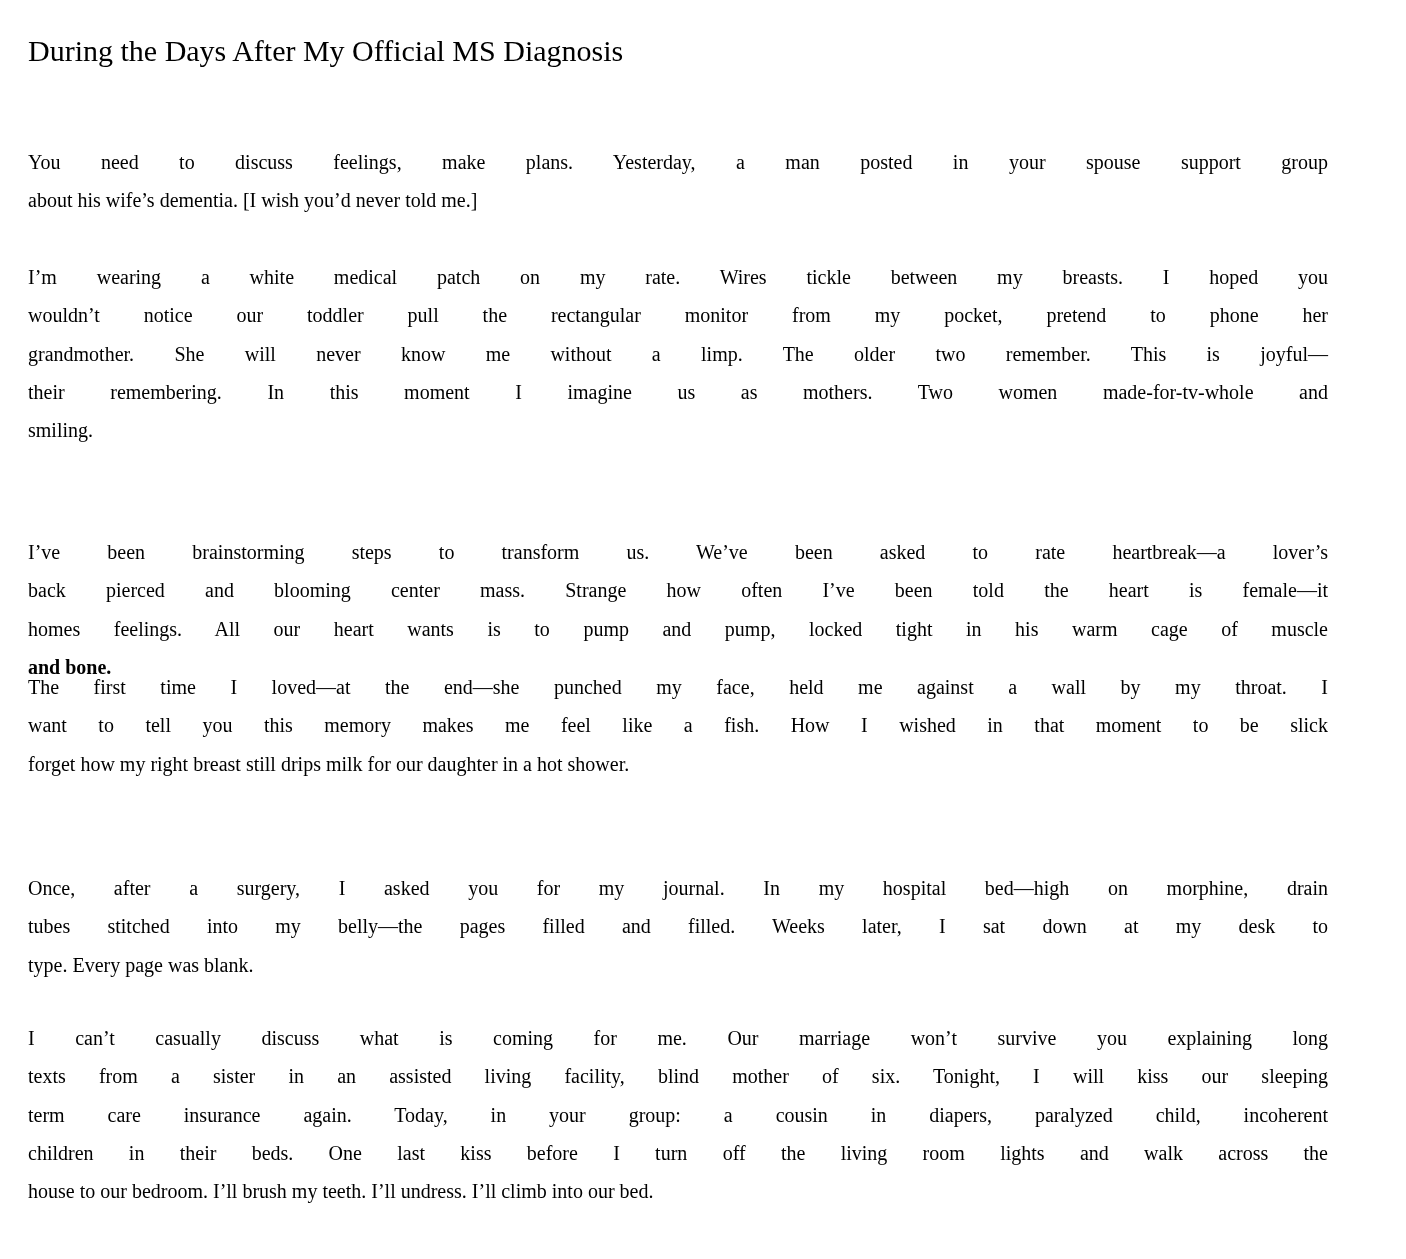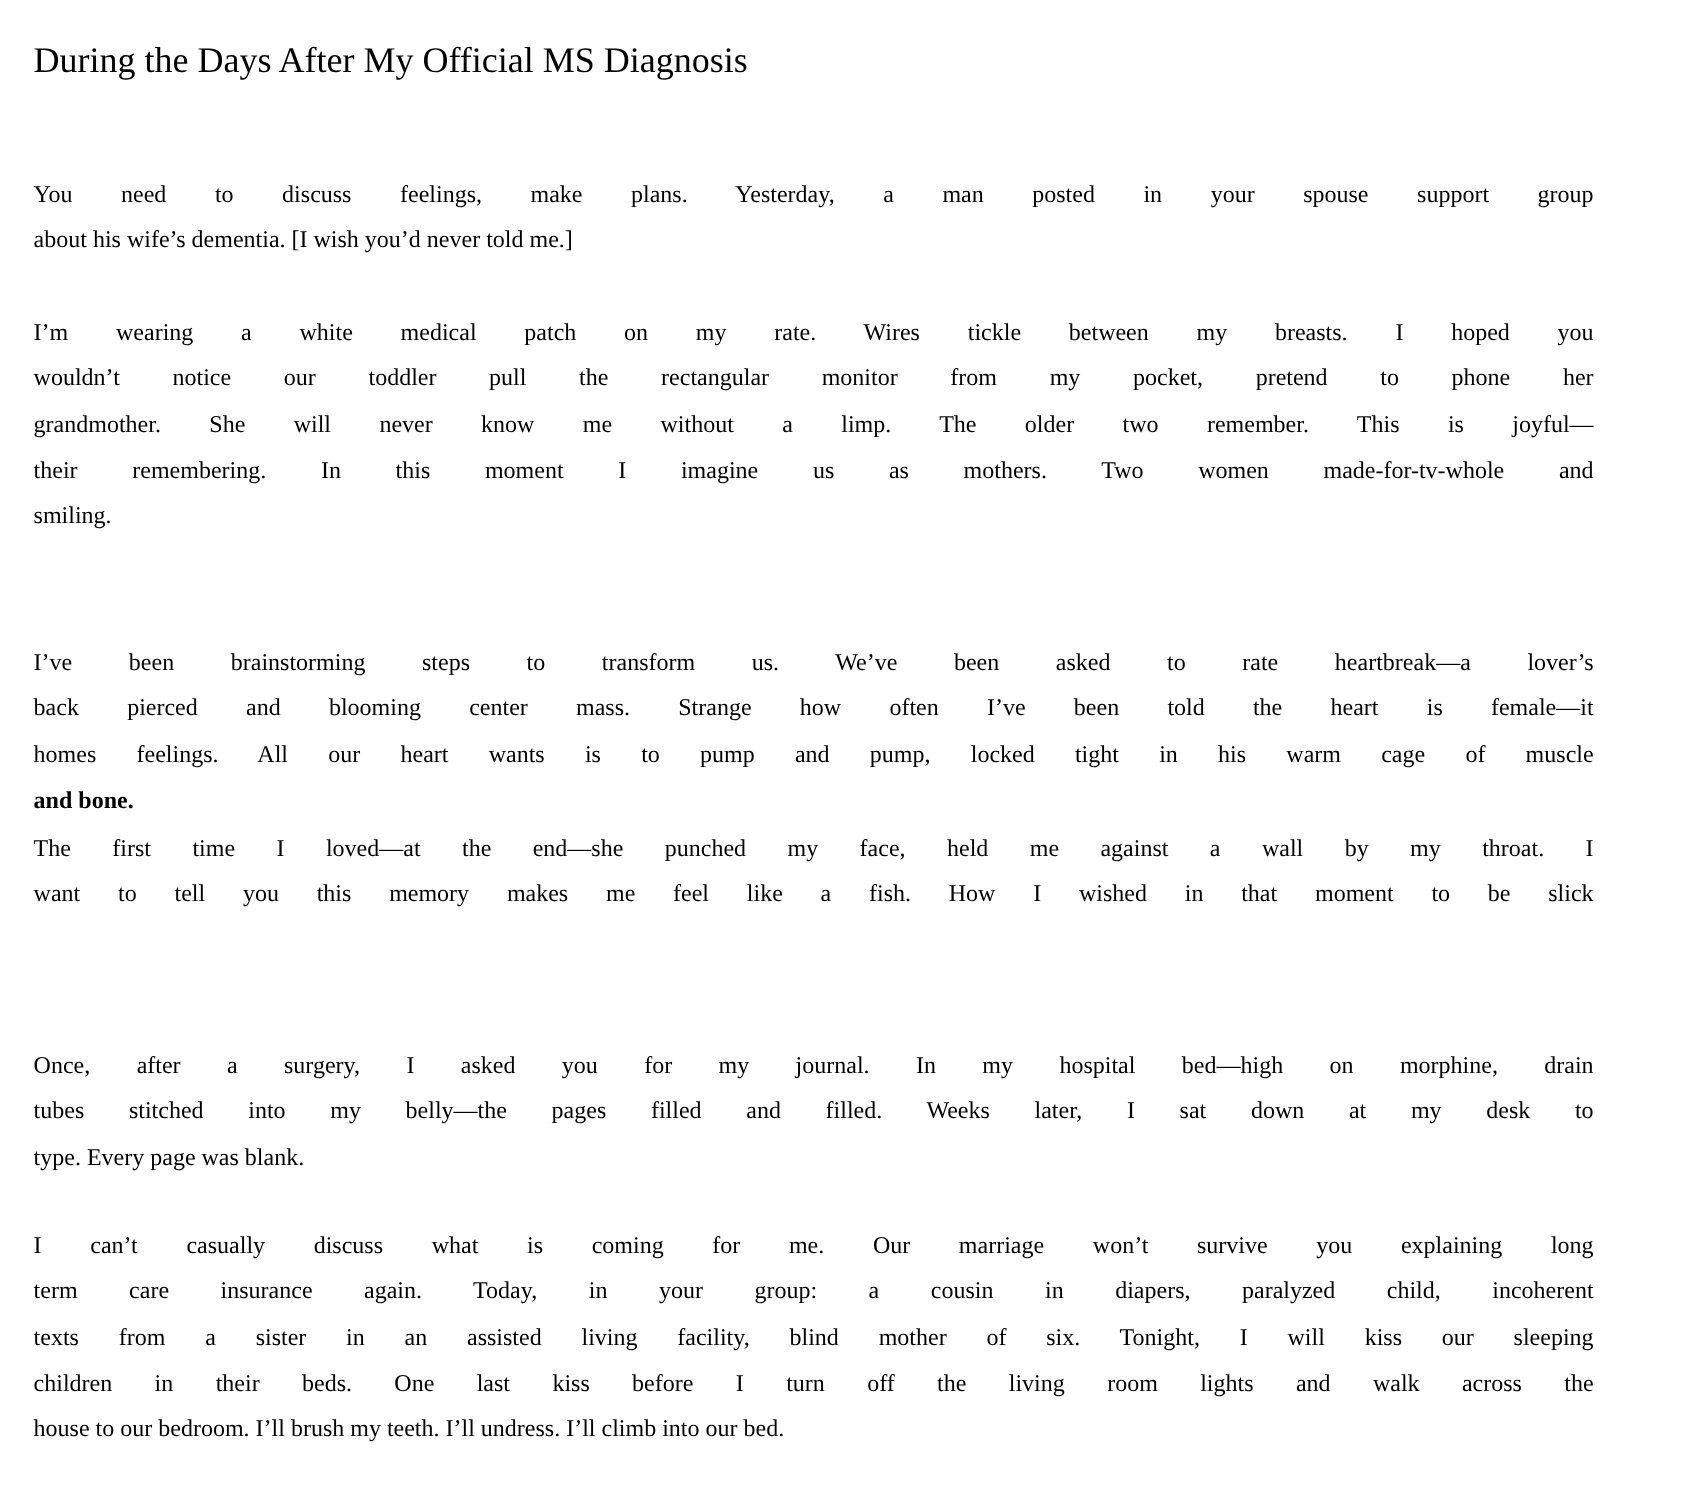--- a/index.html
+++ b/index.html
@@ -75,32 +75,33 @@
     <span class="line last" style="white-space: normal;">smiling.</span>
   </div>
 
   <div class="para" style="top:489px;margin-top:44px;">
     <span class="line" style="white-space: normal;">I’ve been brainstorming steps to transform us. We’ve been asked to rate heartbreak—a lover’s</span>
     <span class="line" style="white-space: normal;">back pierced and blooming center mass. Strange how often I’ve been told the heart is female—it</span>
     <span class="line" style="white-space: normal;">homes feelings. All our heart wants is to pump and pump, locked tight in his warm cage of muscle</span>
     <span class="line last" style="white-space: normal; font-weight: bold;">and bone.</span>
   </div>
 
-  <div class="para" style="top:688px;">
+  <div class="para" style="top:668px;">
     <span class="line" style="white-space: normal;">The first time I loved—at the end—she punched my face, held me against a wall by my throat. I</span>
     <span class="line" style="white-space: normal;">want to tell you this memory makes me feel like a fish. How I wished in that moment to be slick</span>
+    <span class="line last" style="white-space: normal;">forget how my right breast still drips milk for our daughter in a hot shower.</span>
   </div>
 
   <div class="para" style="top:869px;">
     <span class="line" style="white-space: normal;">Once, after a surgery, I asked you for my journal. In my hospital bed—high on morphine, drain</span>
     <span class="line" style="white-space: normal;">tubes stitched into my belly—the pages filled and filled. Weeks later, I sat down at my desk to</span>
     <span class="line last" style="white-space: normal;">type. Every page was blank.</span>
   </div>
 
   <div class="para" style="top:1019px;">
     <span class="line" style="white-space: normal;">I can’t casually discuss what is coming for me. Our marriage won’t survive you explaining long</span>
+    <span class="line" style="white-space: normal;">texts from a sister in an assisted living facility, blind mother of six. Tonight, I will kiss our sleeping</span>
     <span class="line" style="white-space: normal;">term care insurance again. Today, in your group: a cousin in diapers, paralyzed child, incoherent</span>
-    <span class="line" style="white-space: normal;">texts from a sister in an assisted living facility, blind mother of six. Tonight, I will kiss our sleeping</span>
     <span class="line" style="white-space: normal;">children in their beds. One last kiss before I turn off the living room lights and walk across the</span>
     <span class="line last" style="white-space: normal;">house to our bedroom. I’ll brush my teeth. I’ll undress. I’ll climb into our bed.</span>
   </div>
 
 </div>
 
 </body></html>

